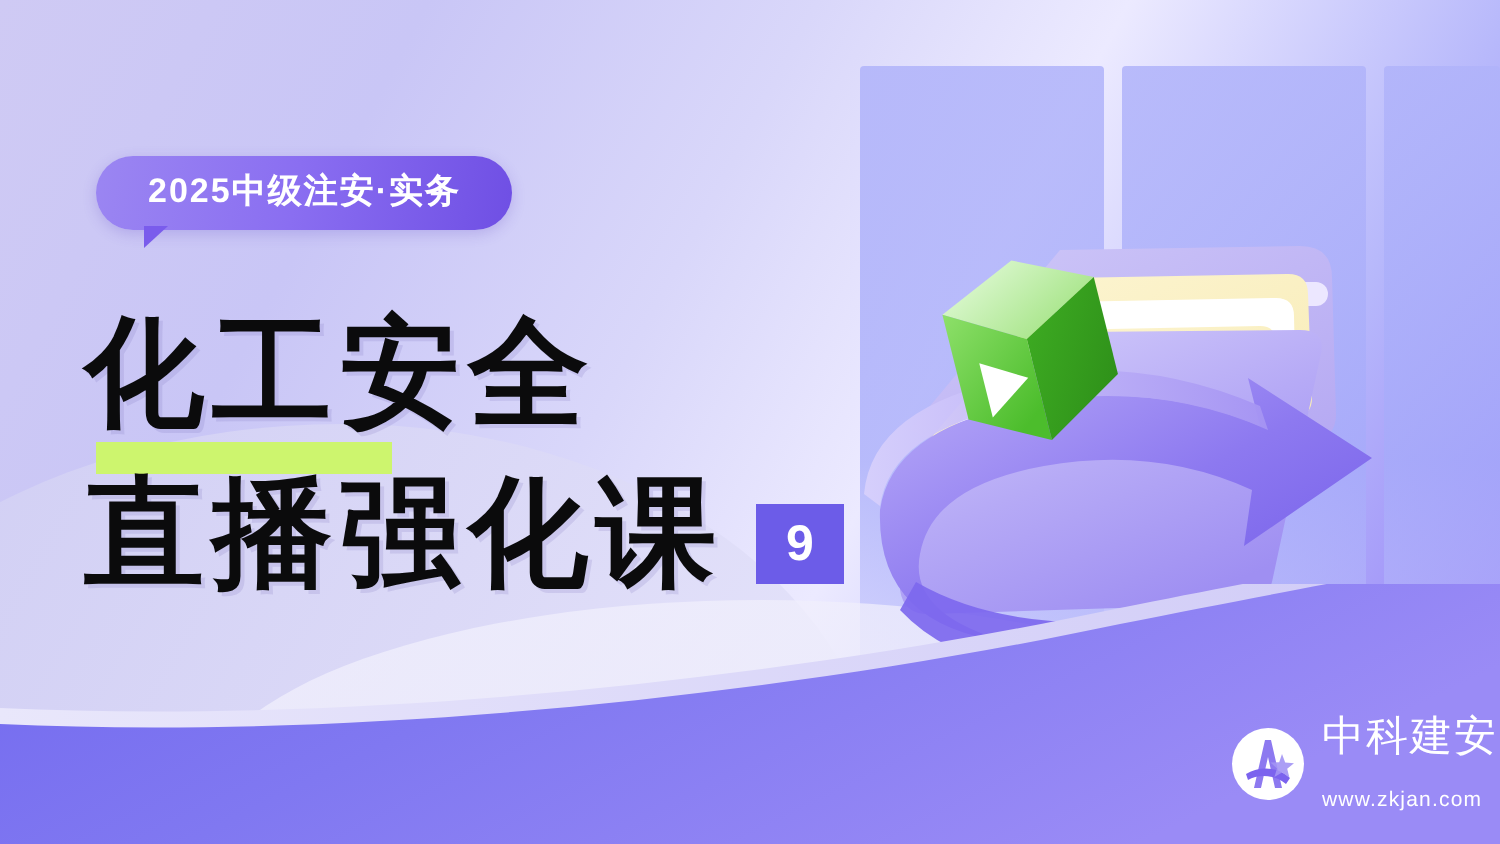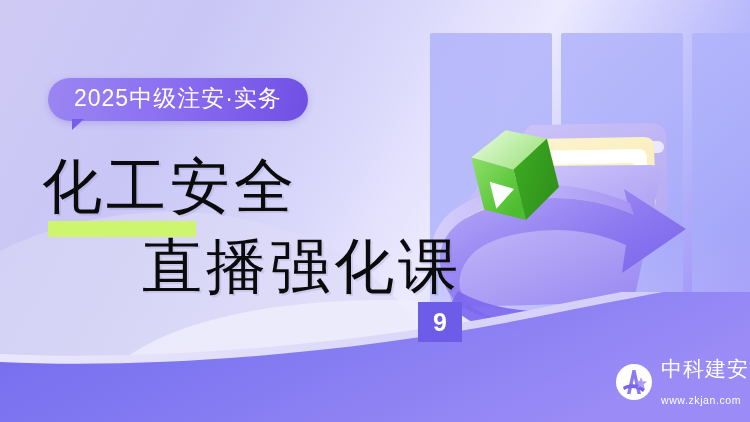--- a/index.html
+++ b/index.html
@@ -77,25 +77,26 @@
     position: absolute;
     left: 48px;
     top: 78px;
   }
   .pill {
     display: inline-block;
     padding: 9px 26px 11px 26px;
     border-radius: 26px;
     background: linear-gradient(100deg, #9b86f2 0%, #8a6ef1 48%, #6f4fe4 100%);
     color: #ffffff;
-    font-size: 23px;
+    font-size: 17px;
     line-height: 1;
     letter-spacing: 1px;
     white-space: nowrap;
     box-shadow: 0 2px 7px rgba(92,62,190,0.22);
+    font-weight: bold;
   }
   .pill-tail {
     position: absolute;
     left: 24px;
     bottom: -9px;
     width: 0;
     height: 0;
     border-left: 12px solid #7a5cec;
     border-bottom: 11px solid transparent;
   }
@@ -108,38 +109,38 @@
     width: 420px;
   }
   .hl-row {
     position: relative;
     height: 70px;
   }
   .hl-line {
     position: relative;
     z-index: 2;
     font-family: "Liberation Serif", "DejaVu Serif", serif;
-    font-weight: normal;
+    font-weight: bold;
     font-size: 60px;
     line-height: 70px;
     color: #0b0b0c;
     letter-spacing: 4px;
     white-space: nowrap;
     text-shadow: 2px 2px 0 rgba(120,110,190,0.18);
   }
   .hl-underline {
     position: absolute;
     z-index: 1;
     left: 6px;
     top: 69px;
     width: 148px;
     height: 16px;
     background: #cdf56e;
   }
-  .hl-row2 { margin-top: 10px; display: flex; align-items: flex-end; flex-direction: column; }
+  .hl-row2 { margin-top: 10px; display: flex; align-items: flex-end; }
   .num-badge {
     flex: 0 0 auto;
     width: 44px;
     height: 40px;
     margin-left: 16px;
     margin-bottom: 10px;
     background: #6c5ce8;
     color: #ffffff;
     font-size: 25px;
     font-weight: bold;

